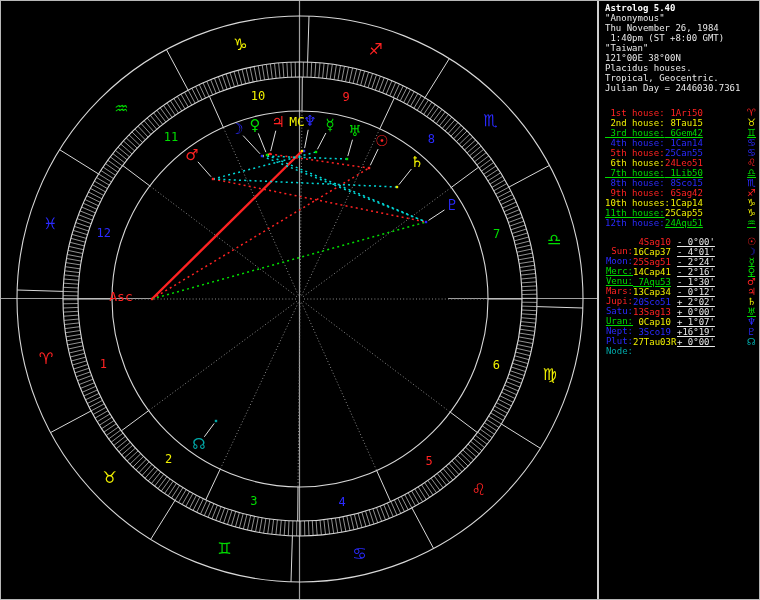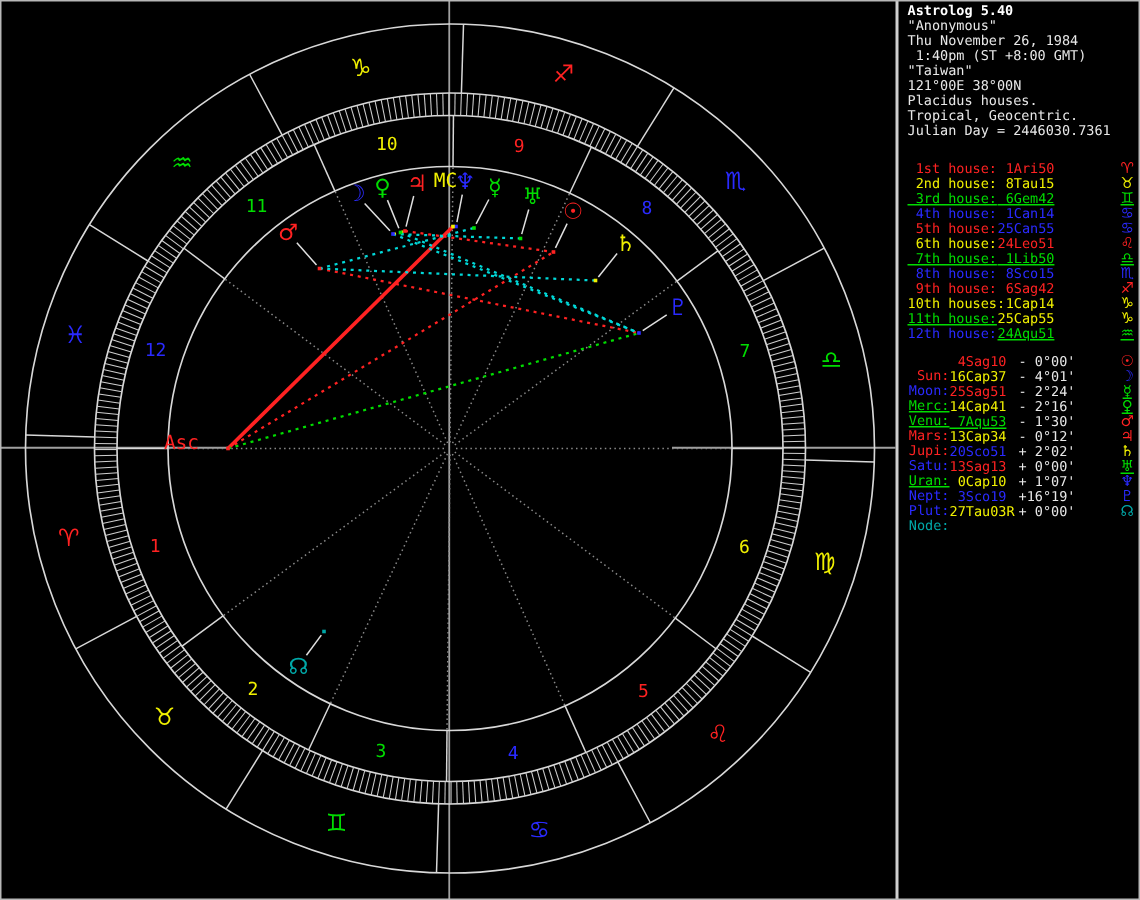--- a/index.html
+++ b/index.html
@@ -21,21 +21,21 @@
   .row{display:flex;align-items:center;height:10px;}
   #houses{margin-top:15px;}
   #planets{margin-top:9px;}
   #stats{margin-top:9px;}
   #houses .row span:nth-child(1){width:60px;white-space:pre;}
   #houses .row span:nth-child(2){width:40px;text-align:left;white-space:pre;}
   #houses .row span:nth-child(3){margin-left:auto;width:13px;text-align:center;
       font-family:"DejaVu Sans",sans-serif;font-size:10px;line-height:10px;}
   #planets .row span:nth-child(1){width:28px;text-align:right;white-space:pre;margin-top:18px;}
   #planets .row span:nth-child(2){width:44px;text-align:left;white-space:pre;}
-  #planets .row span:nth-child(3){width:40px;text-align:right;white-space:pre;color:var(--wht);}
+  #planets .row span:nth-child(3){width:40px;text-align:left;white-space:pre;color:var(--wht);text-decoration:underline;}
   #planets .row span:nth-child(4){margin-left:auto;width:13px;text-align:center;
       font-family:"DejaVu Sans",sans-serif;font-size:10px;line-height:10px;}
   .c-red{color:var(--red);} .c-yel{color:var(--yel);} .c-grn{color:var(--grn);text-decoration:underline;}
   .c-blu{color:var(--blu);} .c-cyn{color:var(--cyn);}
 </style>
 </head>
 <body>
 
 <div class="frame"></div>
 <div id="wheel"><svg width="598" height="600" viewBox="0 0 598 600" xmlns="http://www.w3.org/2000/svg">

